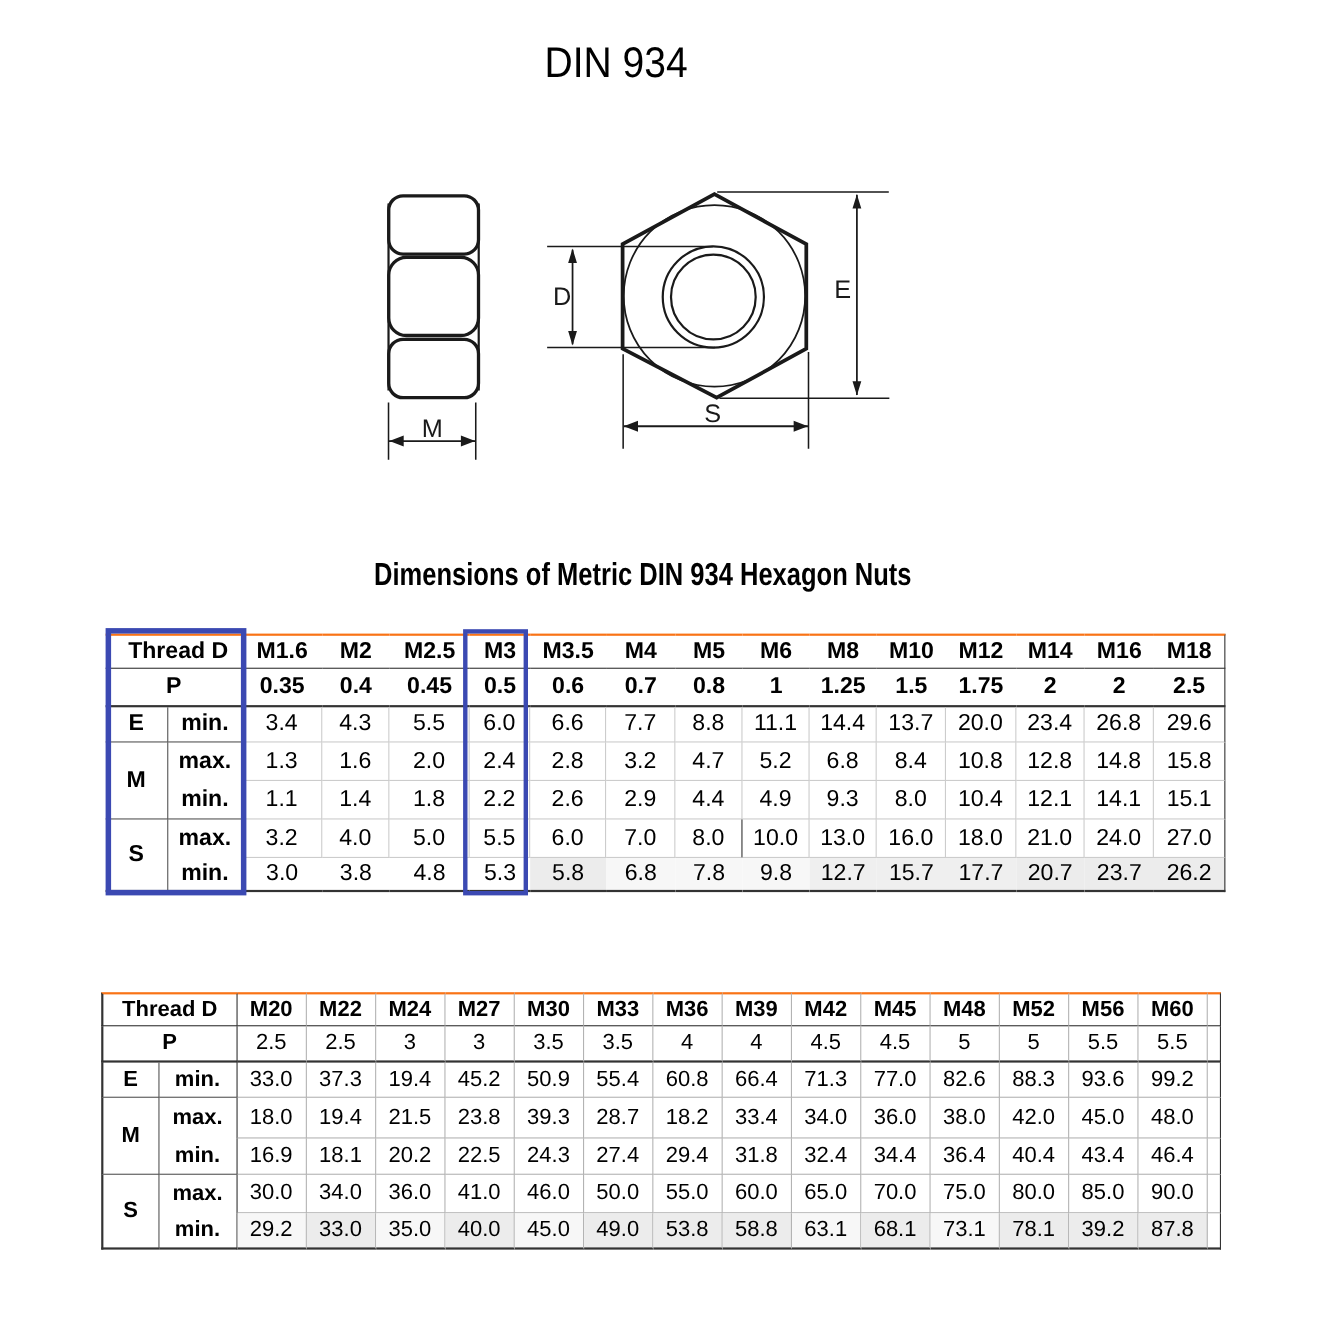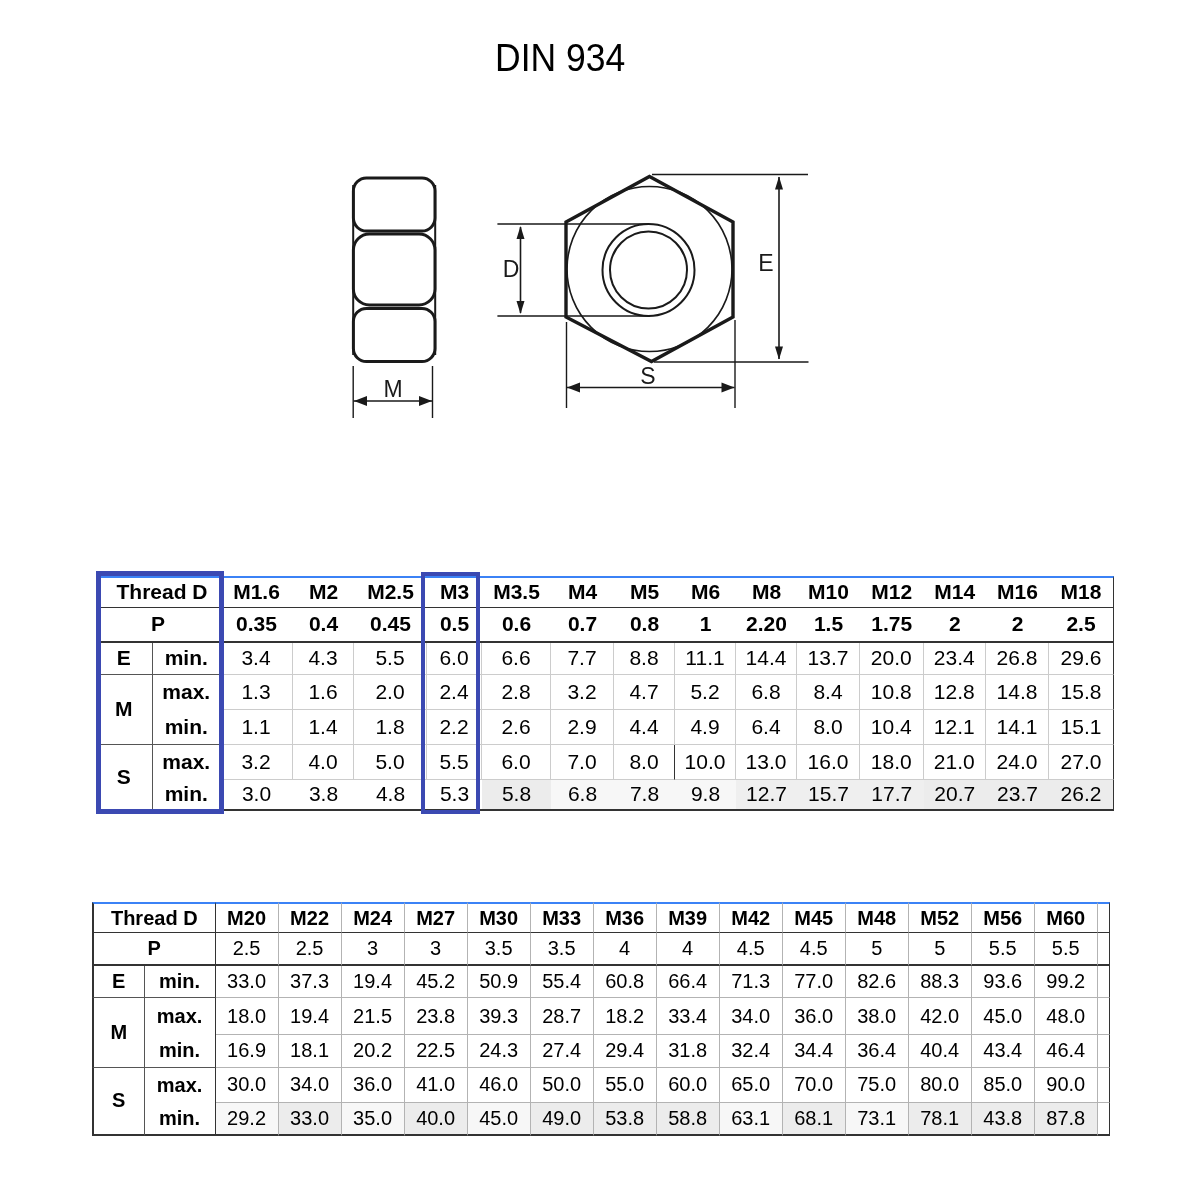--- a/index.html
+++ b/index.html
@@ -6,21 +6,21 @@
   #page{position:relative;width:1200px;height:1200px;background:#fff;overflow:hidden;
         font-family:"Liberation Sans",sans-serif;color:#000;-webkit-font-smoothing:antialiased;}
   .abs{position:absolute;}
   table{border-collapse:separate;border-spacing:0;table-layout:fixed;}
   td{padding:0;text-align:center;vertical-align:middle;overflow:hidden;white-space:nowrap;}
   
   #t1{left:96px;top:576px;width:1018px;font-size:21px;}
   
   #t2{left:92px;top:902px;width:1018px;font-size:20px;}
   .b{font-weight:bold;}
-  .bt2{border-top:2px solid #3b82f6;}
+  .bt2{border-top:2px solid #f97316;}
   .bb1{border-bottom:1px solid #333;}
   .bb2{border-bottom:2px solid #333;}
   .bbg{border-bottom:1px solid #ccc;}
   .brg{border-right:1px solid #ccc;}
   .brd{border-right:1px solid #555;}
   .brD{border-right:1px solid #333;}
   .blD{border-left:2px solid #333;}
   .gray{background:#efefef;}
   .g1{background:#ececec;}
   .g2{background:#f7f7f7;}
@@ -76,20 +76,21 @@
 
       <g>
         <path d="M566.5 322 L566.5 408 M735 320 L735 408" stroke-width="1.4"></path>
         <path d="M567 387.5 L734.5 387.5" stroke-width="1.6"></path>
         <path d="M567 387.5 l13 -5 v10 z M734.5 387.5 l-13 -5 v10 z" fill="#1a1a1a" stroke="none"></path>
         <text x="648" y="384" font-size="23" fill="#1a1a1a" stroke="none" text-anchor="middle" font-family="Liberation Sans">S</text>
       </g>
     </g>
   </svg>
 
+  <div class="abs b" style="left:0;top:507px;width:1169px;text-align:center;font-size:29px;"><span style="display:inline-block;transform:scaleX(0.8);transform-origin:center;">Dimensions of Metric DIN 934 Hexagon Nuts</span></div>
 
   <table id="t1" class="abs">
     <colgroup>
       <col style="width:56.5px">
         <col style="width:67.5px">
       <col style="width:73px">
         <col style="width:61px">
         <col style="width:73px">
         <col style="width:55px">
       <col style="width:69px">
@@ -124,21 +125,21 @@
     <tr style="height:35px">
       <td colspan="2" class="b bb2">P</td>
       <td class="b bb2">0.35</td>
           <td class="b bb2">0.4</td>
           <td class="b bb2">0.45</td>
           <td class="b bb2">0.5</td>
       <td class="b bb2">0.6</td>
           <td class="b bb2">0.7</td>
           <td class="b bb2">0.8</td>
           <td class="b bb2">1</td>
-      <td class="b bb2">2.20</td>
+      <td class="b bb2">1.25</td>
           <td class="b bb2">1.5</td>
           <td class="b bb2">1.75</td>
           <td class="b bb2">2</td>
       <td class="b bb2">2</td>
           <td class="b bb2 brD">2.5</td>
     </tr>
     <tr style="height:32.5px">
       <td class="b brd" style="border-bottom:1px solid #555">E</td>
       <td class="b" style="border-bottom:1px solid #555">min.</td>
       <td class="bbg brg">3.4</td>
@@ -177,21 +178,21 @@
     <tr style="height:35px">
       <td class="b" style="border-bottom:1px solid #555">min.</td>
       <td class="bbg brg">1.1</td>
           <td class="bbg brg">1.4</td>
           <td class="bbg brg">1.8</td>
           <td class="bbg brg">2.2</td>
       <td class="bbg brg">2.6</td>
           <td class="bbg brg">2.9</td>
           <td class="bbg brg">4.4</td>
           <td class="bbg brg">4.9</td>
-      <td class="bbg brg">6.4</td>
+      <td class="bbg brg">9.3</td>
           <td class="bbg brg">8.0</td>
           <td class="bbg brg">10.4</td>
           <td class="bbg brg">12.1</td>
       <td class="bbg brg">14.1</td>
           <td class="bbg brD">15.1</td>
     </tr>
     <tr style="height:35px">
       <td rowspan="2" class="b brd bb2">S</td>
       <td class="b">max.</td>
       <td class="bbg brg">3.2</td>
@@ -372,20 +373,20 @@
           <td class="bb2 brg g2">35.0</td>
           <td class="bb2 brg g1">40.0</td>
       <td class="bb2 brg g2">45.0</td>
           <td class="bb2 brg g1">49.0</td>
           <td class="bb2 brg g1">53.8</td>
           <td class="bb2 brg g1">58.8</td>
       <td class="bb2 brg g2">63.1</td>
           <td class="bb2 brg g1">68.1</td>
           <td class="bb2 brg g2">73.1</td>
           <td class="bb2 brg g1">78.1</td>
-      <td class="bb2 brg g1">43.8</td>
+      <td class="bb2 brg g1">39.2</td>
           <td class="bb2 brg g1">87.8</td>
           <td class="bb2 brD"></td>
     </tr>
   </tbody>
     </table>
 
 </div>
 
 </body></html>

